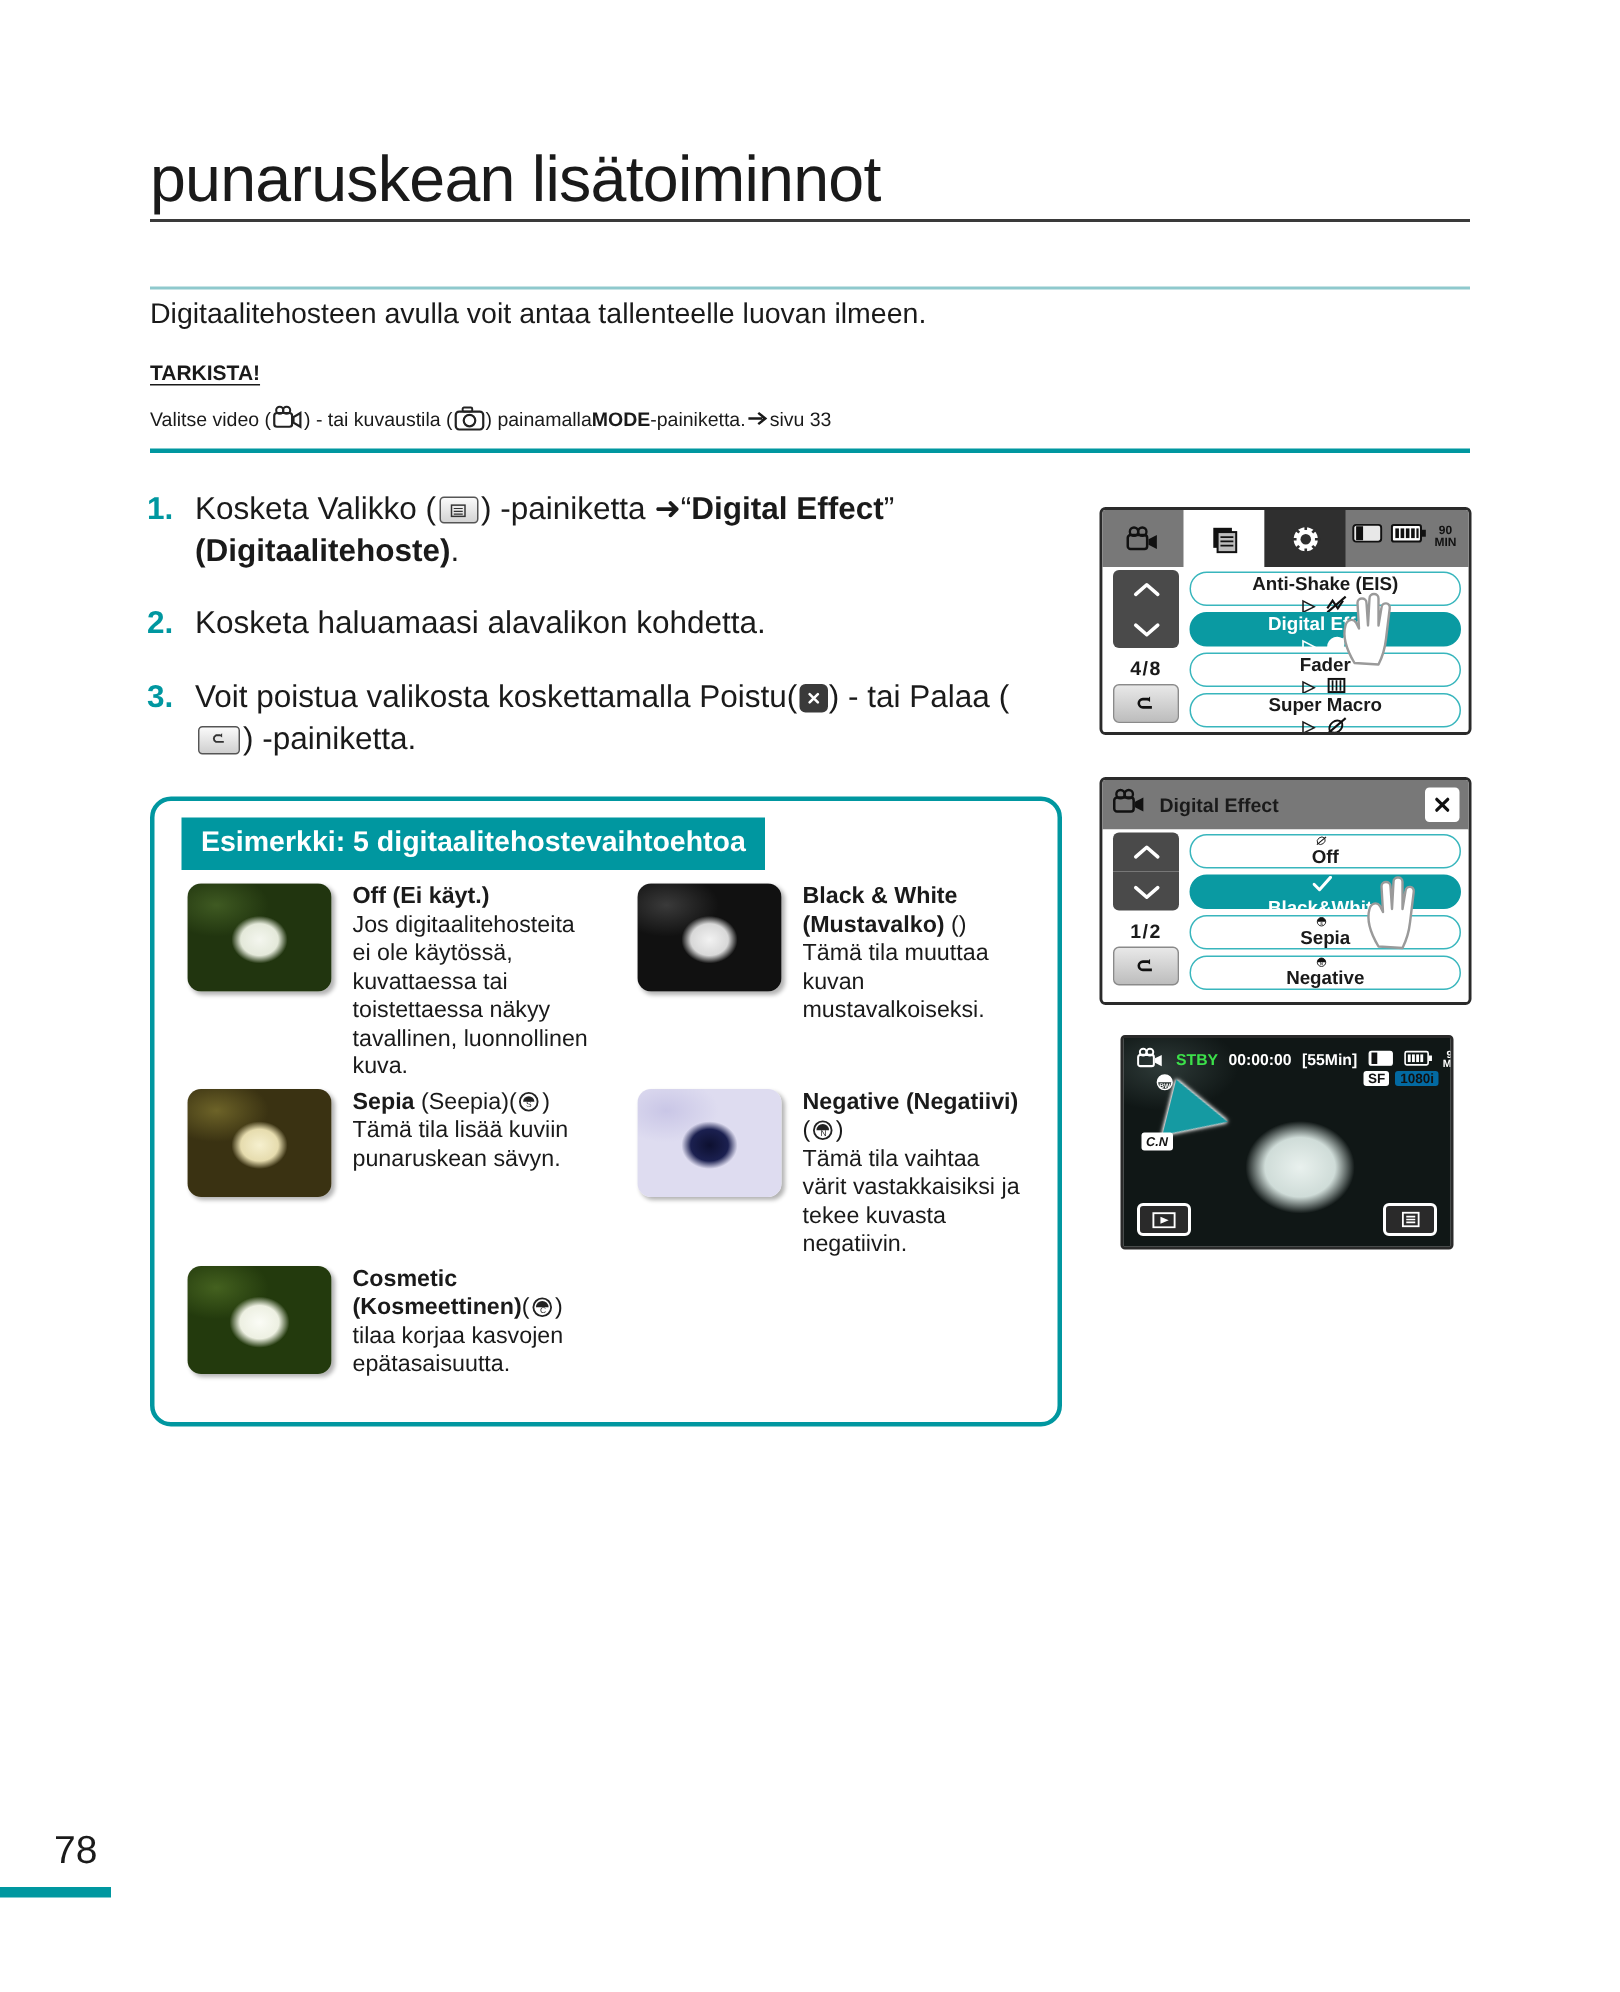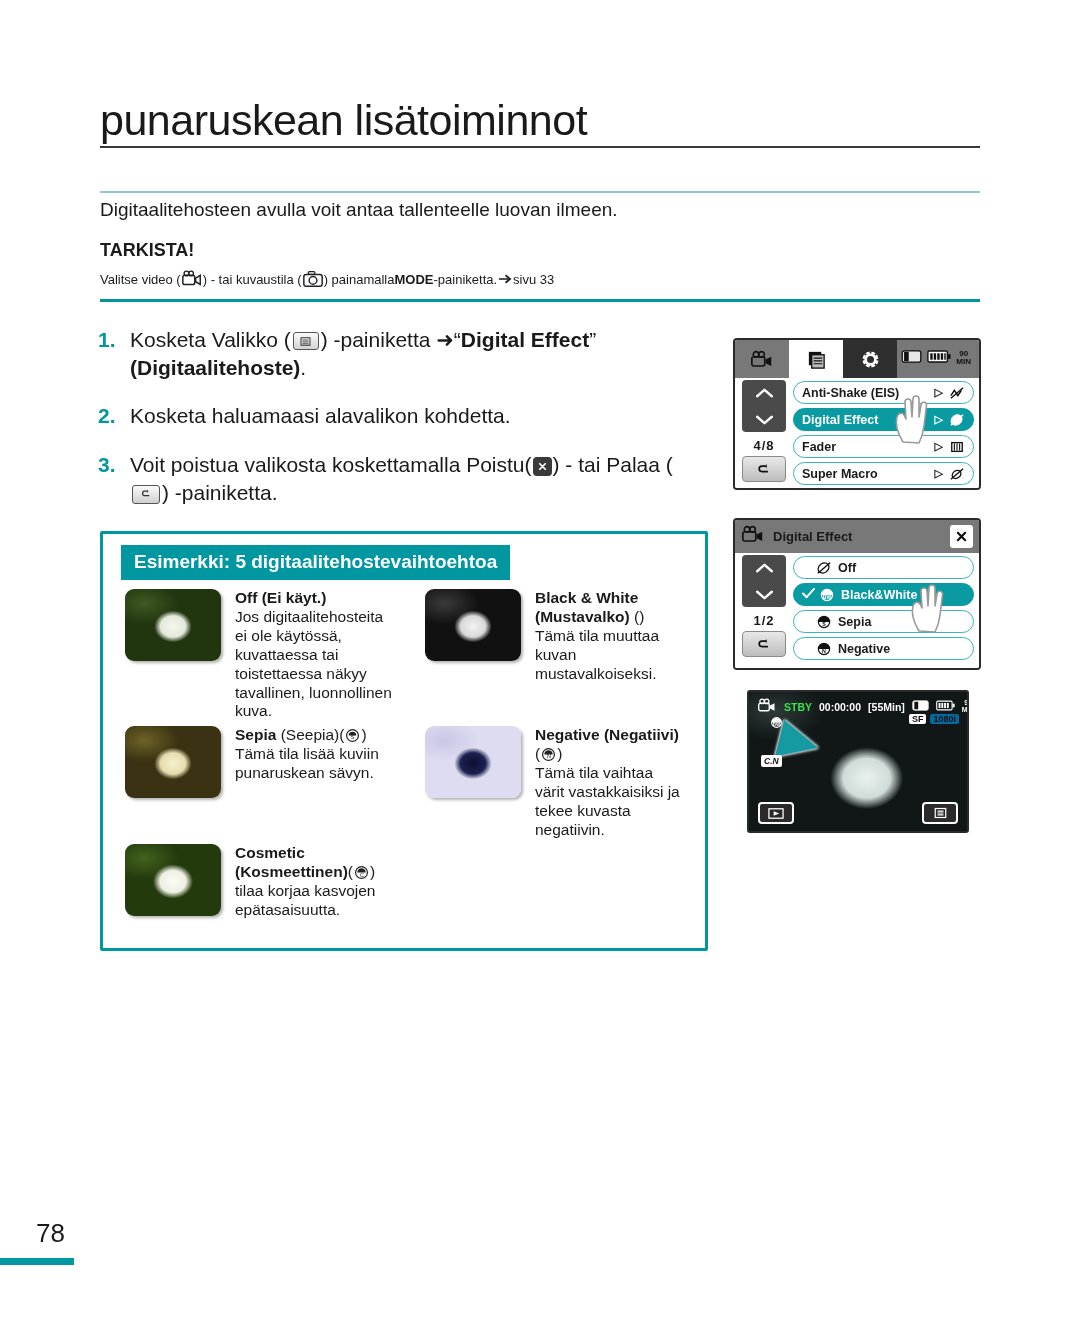--- a/index.html
+++ b/index.html
@@ -30,22 +30,22 @@
   .rule-teal-1 {
     position: absolute; left: 100px; top: 191px; width: 880px; height: 2px;
     background: #8fc9cd;
   }
   .intro-text {
     position: absolute; left: 100px; top: 199px;
     font-size: 19px; color: #1a1a1a; white-space: nowrap;
   }
   .tarkista {
     position: absolute; left: 100px; top: 240px;
-    font-size: 18px; font-weight: 700; color: #1a1a1a;
-    text-underline-offset: 3px;
+    font-size: 14px; font-weight: 700; color: #1a1a1a;
+    text-decoration: underline; text-underline-offset: 3px;
   }
   .tarkista-line {
     position: absolute; left: 100px; top: 269px;
     font-size: 13px; color: #1a1a1a; white-space: nowrap;
     display: flex; align-items: center; gap: 0px;
   }
   .rule-teal-2 {
     position: absolute; left: 100px; top: 299px; width: 880px; height: 3px;
     background: #0097a0;
   }
@@ -77,21 +77,21 @@
     min-width: 32px; font-size: 21px; font-weight: 700; color: #0097a0;
     line-height: 1.32;
   }
   .step-body { font-size: 21px; line-height: 1.32; color: #1a1a1a; }
   .b { font-weight: 700; }
 
   
   .example-box {
     position: absolute; left: 100px; top: 531px;
     width: 608px; height: 420px;
-    border: 3px solid #0097a0; border-radius: 2px; background: #fff;
+    border: 3px solid #0097a0; border-radius: 14px; background: #fff;
   }
   .example-header {
     position: absolute; left: 18px; top: 11px;
     background: #0097a0; color: #ffffff;
     font-size: 19px; font-weight: 700;
     padding: 6px 13px 7px 13px; white-space: nowrap;
   }
   .eff-grid { position: absolute; left: 22px; top: 55px; width: 570px; }
   .eff-item { position: absolute; display: flex; }
   .eff-thumb {
@@ -188,21 +188,21 @@
   .backbtn {
     width: 44px; height: 26px; border-radius: 4px;
     background: linear-gradient(#e8e8e8,#bdbdbd); border: 1px solid #8a8a8a;
     display: flex; align-items: center; justify-content: center;
   }
   .lcd-rows { position: absolute; left: 58px; right: 5px; top: 3px; }
   .mrow {
     height: 23px; margin-bottom: 4px; border: 1.5px solid #39b6bd;
     border-radius: 12px; background: #fff;
     display: flex; align-items: center; padding: 0 8px;
-    font-size: 12.5px; font-weight: 700; color: #1a1a1a; position: relative;
+    font-size: 12.5px; font-weight: 700; color: #1a1a1a; position: relative; flex-direction: column;
   }
   .mrow.sel { background: #0a9aa2; border-color: #0a9aa2; color: #ffffff; }
   .mrow .lbl { flex: 1; white-space: nowrap; }
   .mrow .right-ic { display: flex; align-items: center; gap: 6px; }
   .tri { font-size: 11px; }
 
   
   .lcd2-top {
     height: 33px; background: #787878; display: flex; align-items: center;
     padding: 0 6px; gap: 8px; position: relative;

